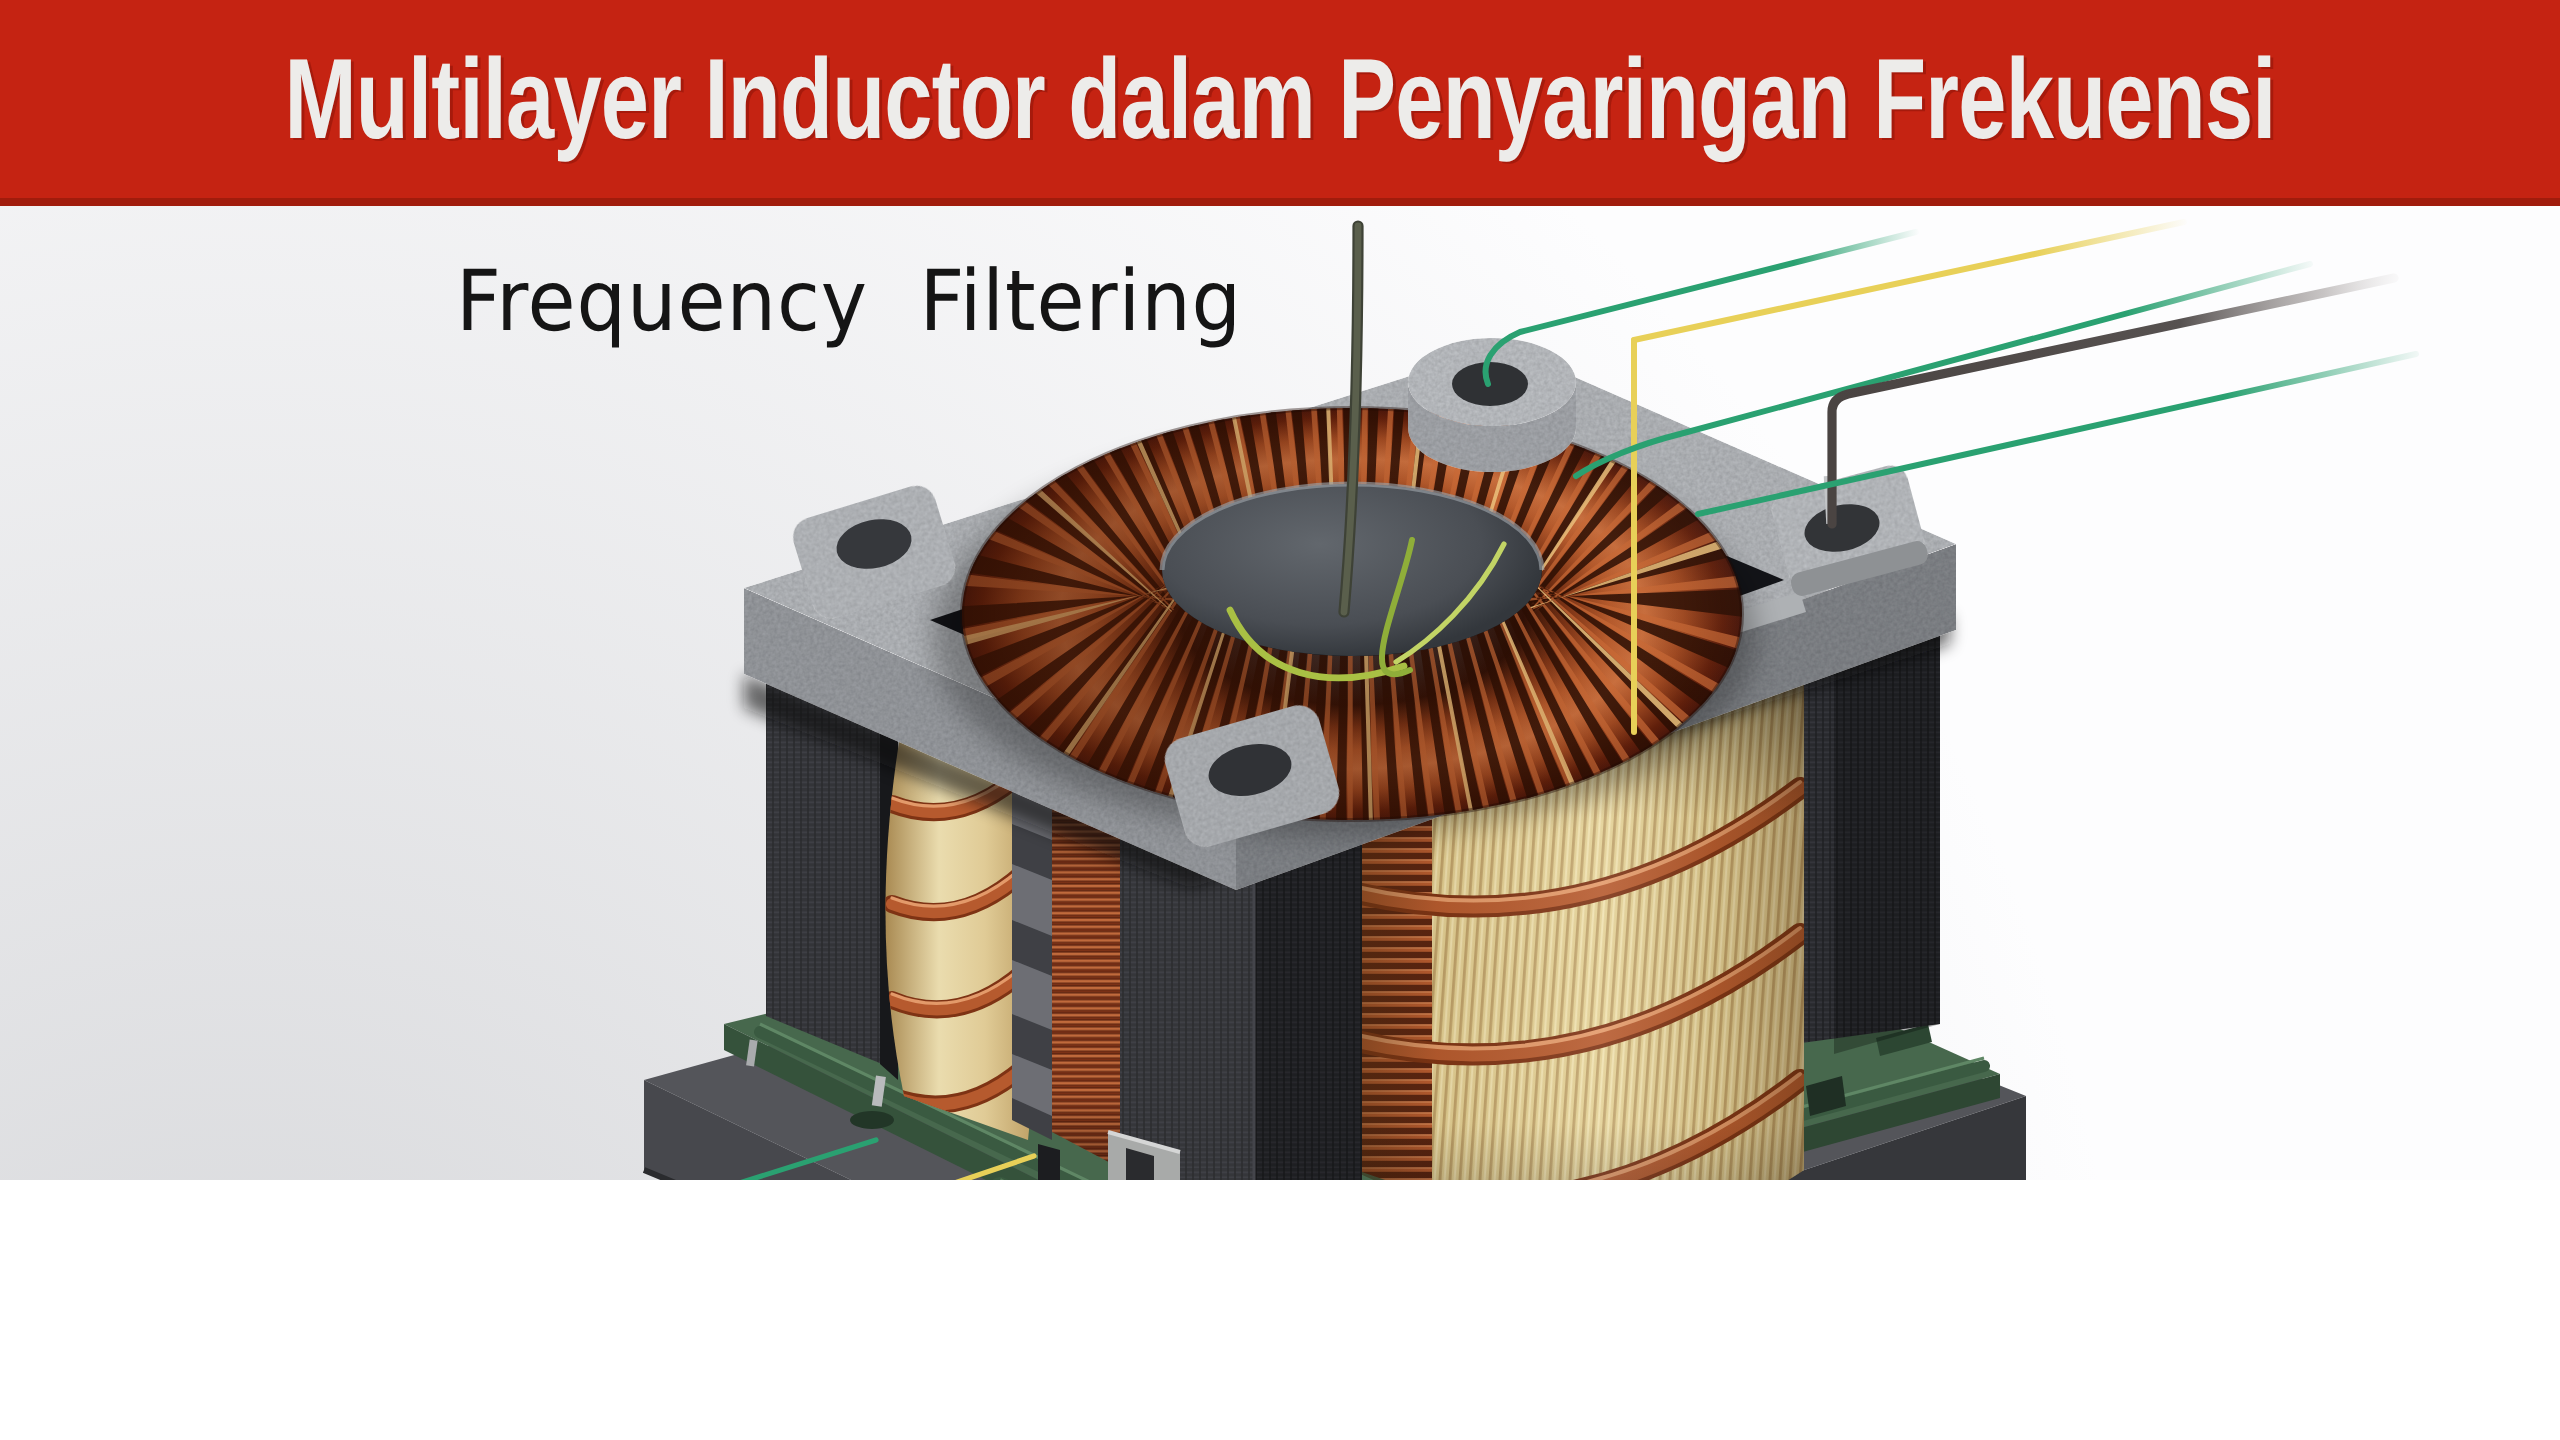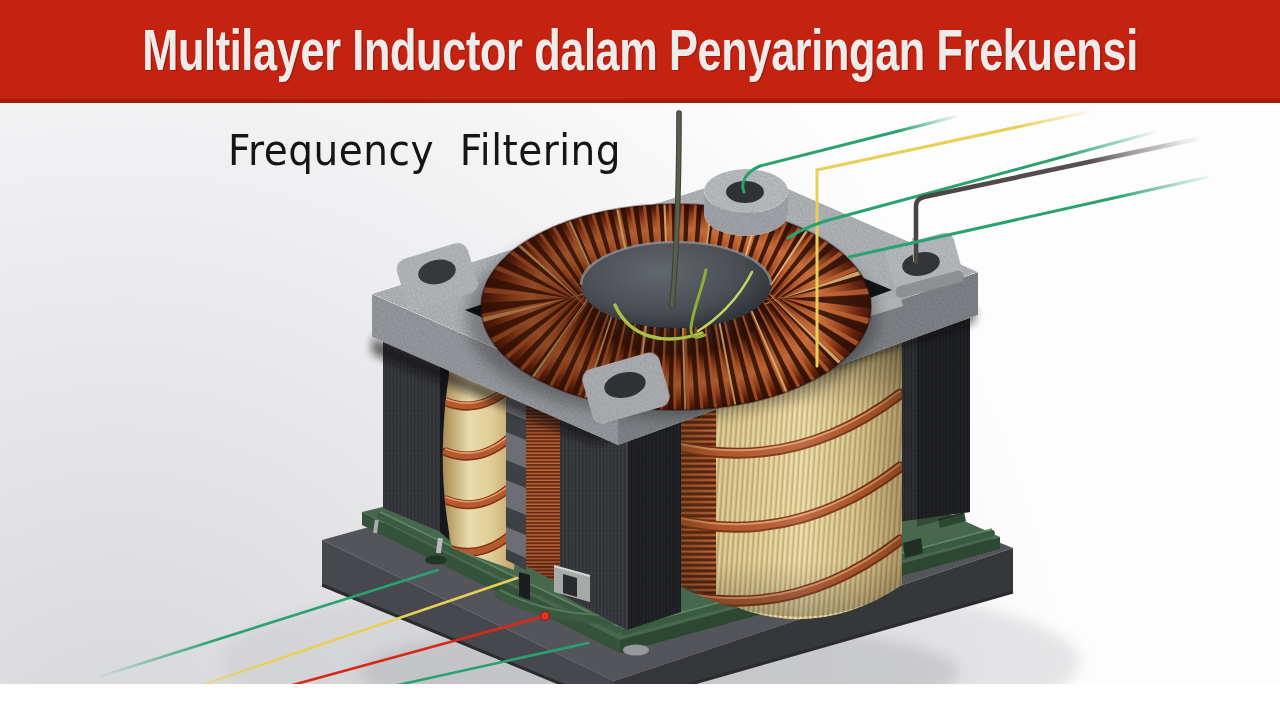--- a/index.html
+++ b/index.html
@@ -1,16 +1,16 @@
 <!DOCTYPE html>
 <html><head>
 <meta charset="utf-8">
 <style>
   html,body{margin:0;padding:0;background:#ffffff;}
-  .stage{position:relative;width:1280px;height:684px;overflow:hidden;background:#8b5cf6;font-family:"Liberation Sans",sans-serif;}
+  .stage{position:relative;width:1280px;height:590px;overflow:hidden;background:#8b5cf6;font-family:"Liberation Sans",sans-serif;}
   .scene-svg{position:absolute;left:0;top:0;width:1280px;height:720px;}
   .banner{position:absolute;left:0;top:0;width:1280px;height:103px;background:#c52312;border-bottom:4px solid #a11c0c;
           display:flex;align-items:center;justify-content:center;box-sizing:border-box;}
   .banner-title{color:#edecea;font-weight:bold;font-size:57px;letter-spacing:-0.5px;white-space:nowrap;
                 transform:scaleX(0.76);transform-origin:center center;
                 text-shadow:2px 1px 0 rgba(110,12,4,0.35);
                 font-family:"Liberation Sans",sans-serif;}
   .caption{position:absolute;left:228px;top:126px;color:#151515;font-size:42px;white-space:pre;
            font-family:"DejaVu Sans",sans-serif;letter-spacing:0.5px;transform:scaleX(0.93);transform-origin:left center;}
 </style>

